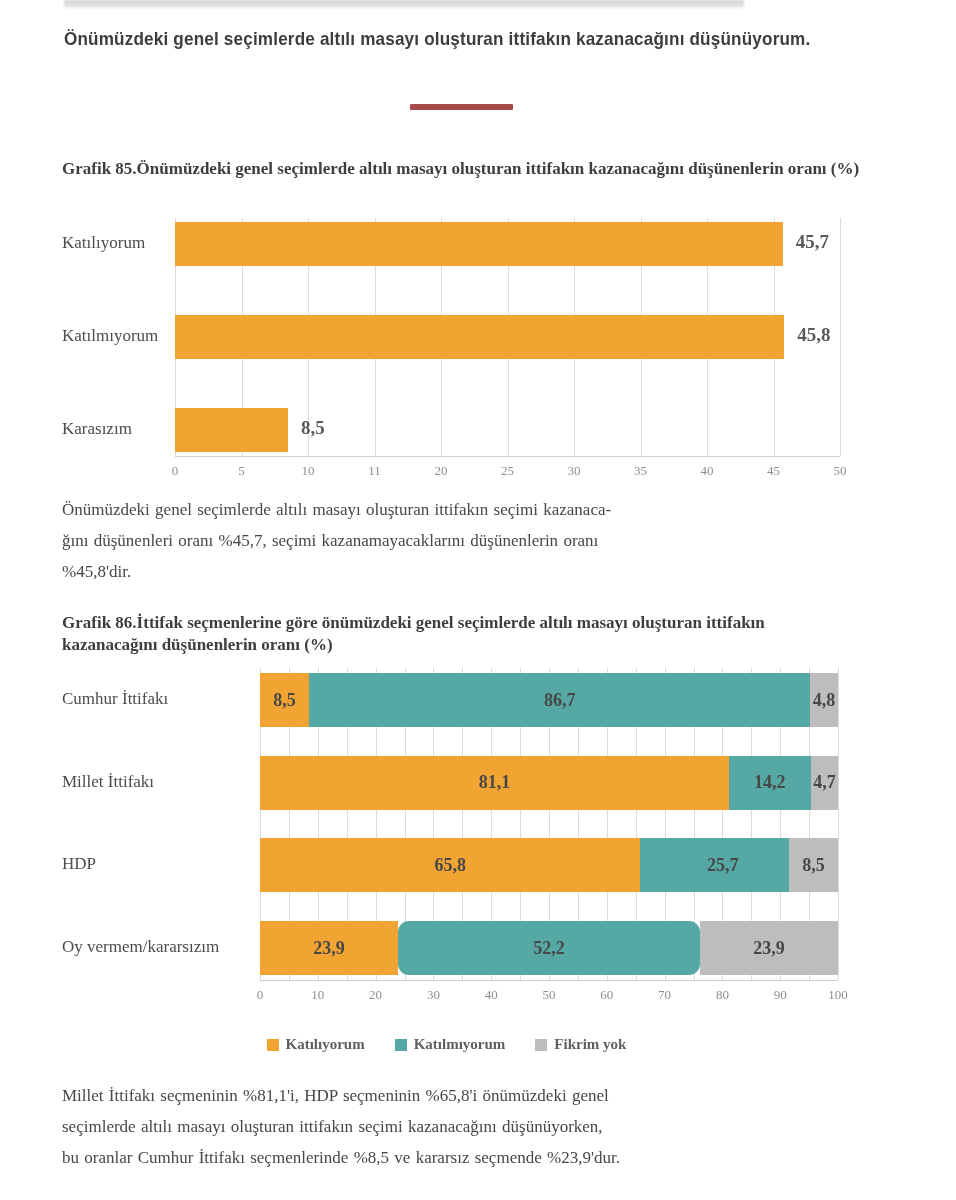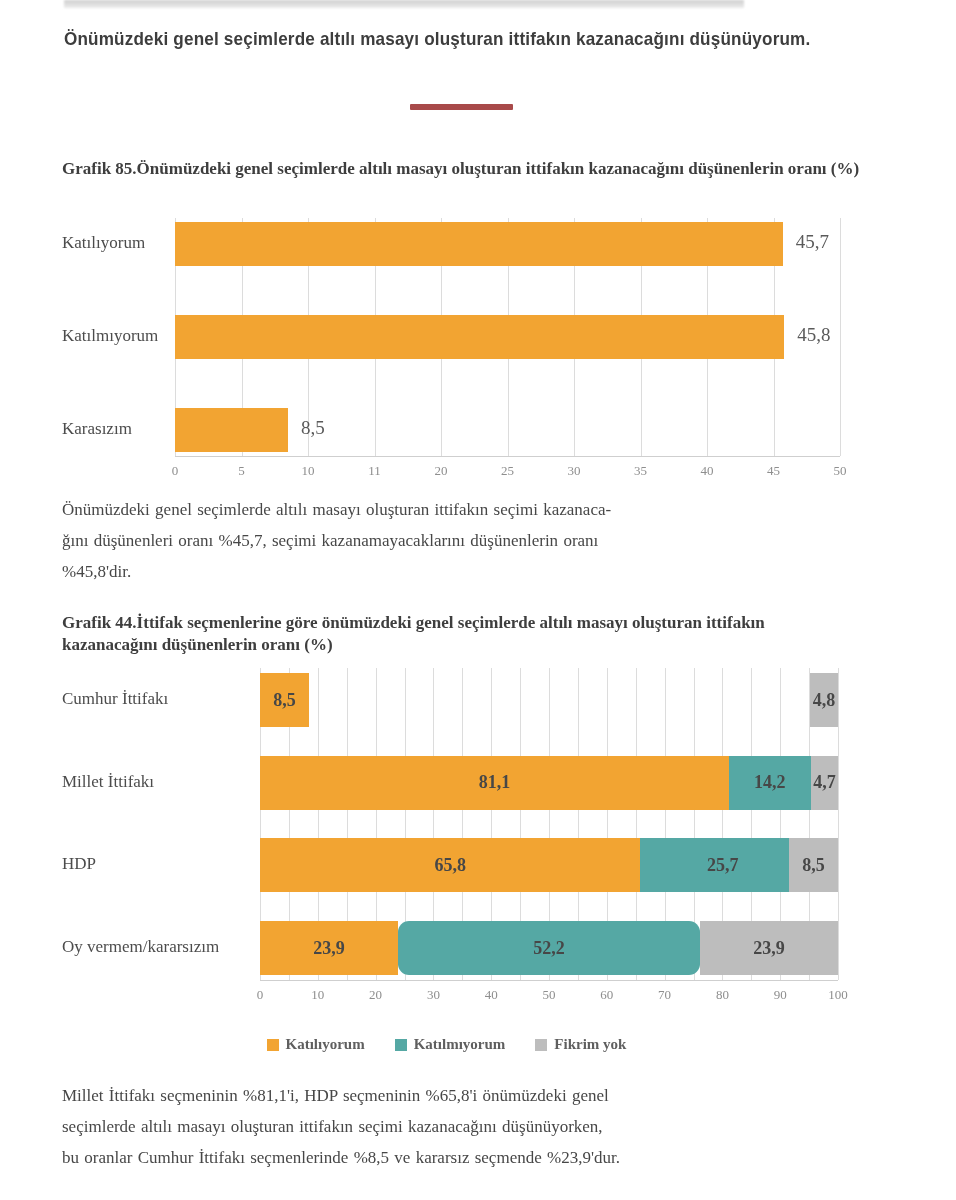--- a/index.html
+++ b/index.html
@@ -22,21 +22,21 @@
 
   .chart{position:absolute;}
   #chart1{top:218px;left:62px;width:880px;height:272px;}
   #chart2{top:668px;left:62px;width:890px;height:345px;}
 
   .plot{position:absolute;top:0;border-bottom:1px solid #cfcfcf;}
   .gridline{position:absolute;top:0;bottom:0;width:1px;background:#dcdcdc;}
   .bar{position:absolute;left:0;}
   .seg{position:absolute;display:flex;align-items:center;justify-content:center;white-space:nowrap;overflow:visible;}
   .seg-label{font-weight:700;font-size:18px;color:#474747;}
-  .val-label{position:absolute;font-weight:400;font-size:19px;color:#5a5a5a;white-space:nowrap;}
+  .val-label{position:absolute;font-weight:700;font-size:19px;color:#5a5a5a;white-space:nowrap;}
   .cat-label{position:absolute;left:0;font-size:17px;color:#4c4c4c;white-space:nowrap;}
   .axis-label{position:absolute;transform:translateX(-50%);font-size:13px;color:#8e8e8e;}
 
   .legend{position:absolute;top:1036px;left:30px;width:833px;
     display:flex;justify-content:center;gap:30px;}
   .legend-item{display:flex;align-items:center;gap:7px;}
   .legend-swatch{width:12px;height:12px;}
   .legend-label{font-size:15px;font-weight:600;color:#5f5f5f;}
 
   .body-text{position:absolute;left:62px;width:800px;
@@ -84,21 +84,21 @@
       <span class="axis-label" style="left: 445.5px; top: 245px;">25</span>
       <span class="axis-label" style="left: 512px; top: 245px;">30</span>
       <span class="axis-label" style="left: 578.5px; top: 245px;">35</span>
       <span class="axis-label" style="left: 645px; top: 245px;">40</span>
       <span class="axis-label" style="left: 711.5px; top: 245px;">45</span>
       <span class="axis-label" style="left: 778px; top: 245px;">50</span>
     </div>
 
   <div class="body-text" id="para1">Önümüzdeki genel seçimlerde altılı masayı oluşturan ittifakın seçimi kazanaca-<br>ğını düşünenleri oranı %45,7, seçimi kazanamayacaklarını düşünenlerin oranı<br>%45,8'dir.</div>
 
-  <div class="fig-title" id="fig2-title">Grafik 44.İttifak seçmenlerine göre önümüzdeki genel seçimlerde altılı masayı oluşturan ittifakın kazanacağını düşünenlerin oranı (%)</div>
+  <div class="fig-title" id="fig2-title">Grafik 86.İttifak seçmenlerine göre önümüzdeki genel seçimlerde altılı masayı oluşturan ittifakın kazanacağını düşünenlerin oranı (%)</div>
   <div class="chart" id="chart2">
       <div class="plot" style="left: 198px; width: 578px; height: 312.1px;">
         <div class="gridline" style="left: 0px;"></div>
         <div class="gridline" style="left: 28.9px;"></div>
         <div class="gridline" style="left: 57.8px;"></div>
         <div class="gridline" style="left: 86.7px;"></div>
         <div class="gridline" style="left: 115.6px;"></div>
         <div class="gridline" style="left: 144.5px;"></div>
         <div class="gridline" style="left: 173.4px;"></div>
         <div class="gridline" style="left: 202.3px;"></div>
@@ -110,20 +110,23 @@
         <div class="gridline" style="left: 375.7px;"></div>
         <div class="gridline" style="left: 404.6px;"></div>
         <div class="gridline" style="left: 433.5px;"></div>
         <div class="gridline" style="left: 462.4px;"></div>
         <div class="gridline" style="left: 491.3px;"></div>
         <div class="gridline" style="left: 520.2px;"></div>
         <div class="gridline" style="left: 549.1px;"></div>
         <div class="gridline" style="left: 578px;"></div>
         <div class="seg" style="left: 0px; top: 5px; width: 49.13px; height: 54px; background: rgb(242, 164, 50);">
           <span class="seg-label">8,5</span>
+        </div>
+        <div class="seg" style="left: 49.13px; top: 5px; width: 501.126px; height: 54px; background: rgb(85, 168, 164);">
+          <span class="seg-label">86,7</span>
         </div>
         <div class="seg" style="left: 550.256px; top: 5px; width: 27.744px; height: 54px; background: rgb(189, 189, 189);">
           <span class="seg-label">4,8</span>
         </div>
         <div class="seg" style="left: 0px; top: 87.7px; width: 468.758px; height: 54px; background: rgb(242, 164, 50);">
           <span class="seg-label">81,1</span>
         </div>
         <div class="seg" style="left: 468.758px; top: 87.7px; width: 82.076px; height: 54px; background: rgb(85, 168, 164);">
           <span class="seg-label">14,2</span>
         </div>

